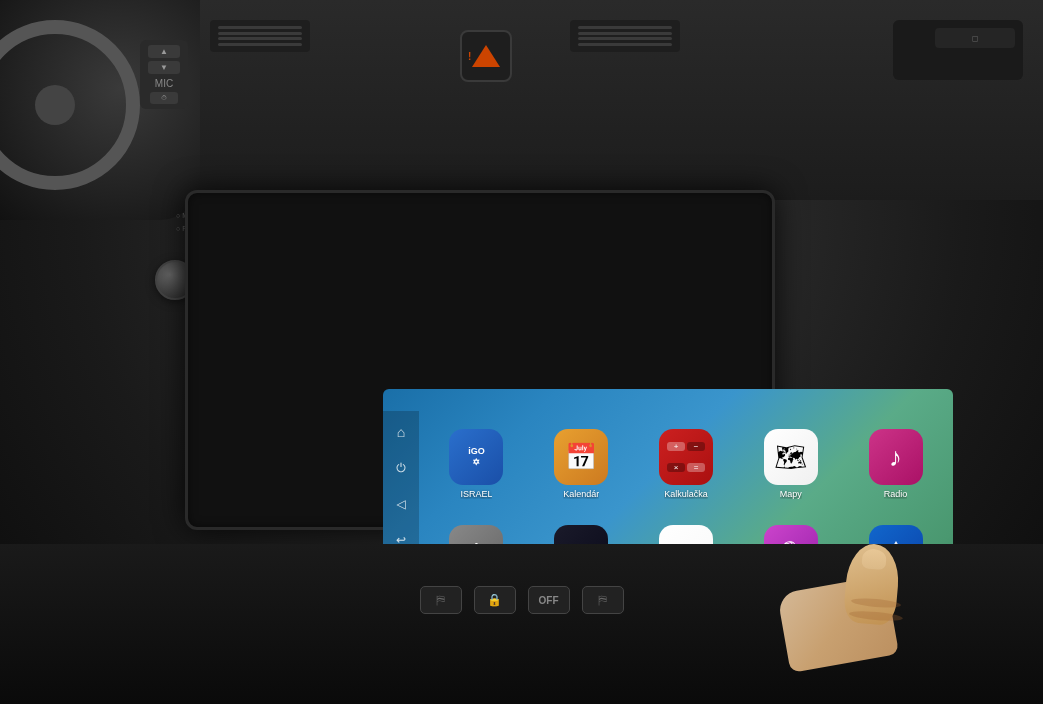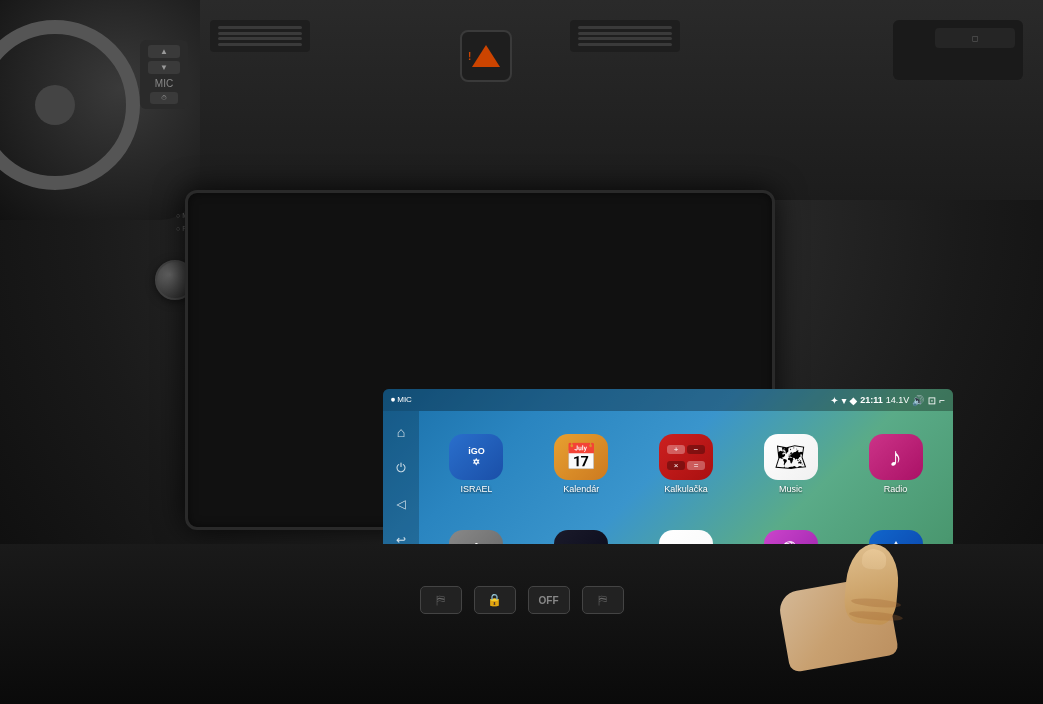--- a/index.html
+++ b/index.html
@@ -135,21 +135,21 @@
 
     .app-item {
       display: flex;
       flex-direction: column;
       align-items: center;
       justify-content: center;
       gap: 4px;
       cursor: pointer;
     }
     .app-icon {
-      width: 54px; height: 46px;
+      width: 54px; height: 56px;
       border-radius: 14px;
       display: flex;
       align-items: center;
       justify-content: center;
       font-size: 22px;
       position: relative;
       overflow: hidden;
     }
     .app-label {
       font-size: 9px;
@@ -320,35 +320,20 @@
 
 <div class="volume-knob"></div>
 
 <div class="screen-bezel">
 
   <div class="android-screen">
 
     <div class="screen-bg-lake"></div>
     <div style="position:absolute;bottom:30px;left:36px;right:0;height:120px;background:linear-gradient(180deg,transparent 0%,rgba(20,80,30,0.5) 100%);border-radius:40% 60% 0 0 / 60% 40% 0 0;"></div>
 
-    <div class="status-bar">
-      <div class="status-left">
-        <span style="font-size:8px;">⏺ MIC</span>
-      </div>
-      <div class="status-icons">
-        <span style="font-size:10px;">✦</span>
-        <span style="font-size:10px;">▾</span>
-        <span style="font-size:10px;">◆</span>
-        <span style="font-size:9px;font-weight:bold;">21:11</span>
-        <span style="font-size:9px;">14.1V</span>
-        <span style="font-size:10px;">🔊</span>
-        <span style="font-size:10px;">⊡</span>
-        <span style="font-size:10px;">⌐</span>
-      </div>
-    </div>
 
     <div class="home-bar">
       <div class="nav-icon">⌂</div>
       <div class="nav-icon" style="font-size:12px;">⏻</div>
       <div class="nav-icon" style="font-size:12px;">◁</div>
       <div class="nav-icon" style="font-size:12px;">↩</div>
     </div>
 
     <div class="app-grid">
 
@@ -369,21 +354,21 @@
           <div class="calc-tile">+</div>
           <div class="calc-tile dark">−</div>
           <div class="calc-tile dark">×</div>
           <div class="calc-tile">=</div>
         </div>
         <span class="app-label">Kalkulačka</span>
       </div>
 
       <div class="app-item">
         <div class="app-icon icon-maps" style="display:flex;align-items:center;justify-content:center;font-size:26px;">🗺</div>
-        <span class="app-label">Music</span>
+        <span class="app-label">Mapy</span>
       </div>
 
       <div class="app-item">
         <div class="app-icon icon-music" style="display:flex;align-items:center;justify-content:center;font-size:26px;color:#fff;">♪</div>
         <span class="app-label">Radio</span>
       </div>
 
       <div class="app-item">
         <div class="app-icon icon-settings" style="display:flex;align-items:center;justify-content:center;font-size:26px;color:#fff;">⚙</div>
         <span class="app-label">Nastavenia</span>

